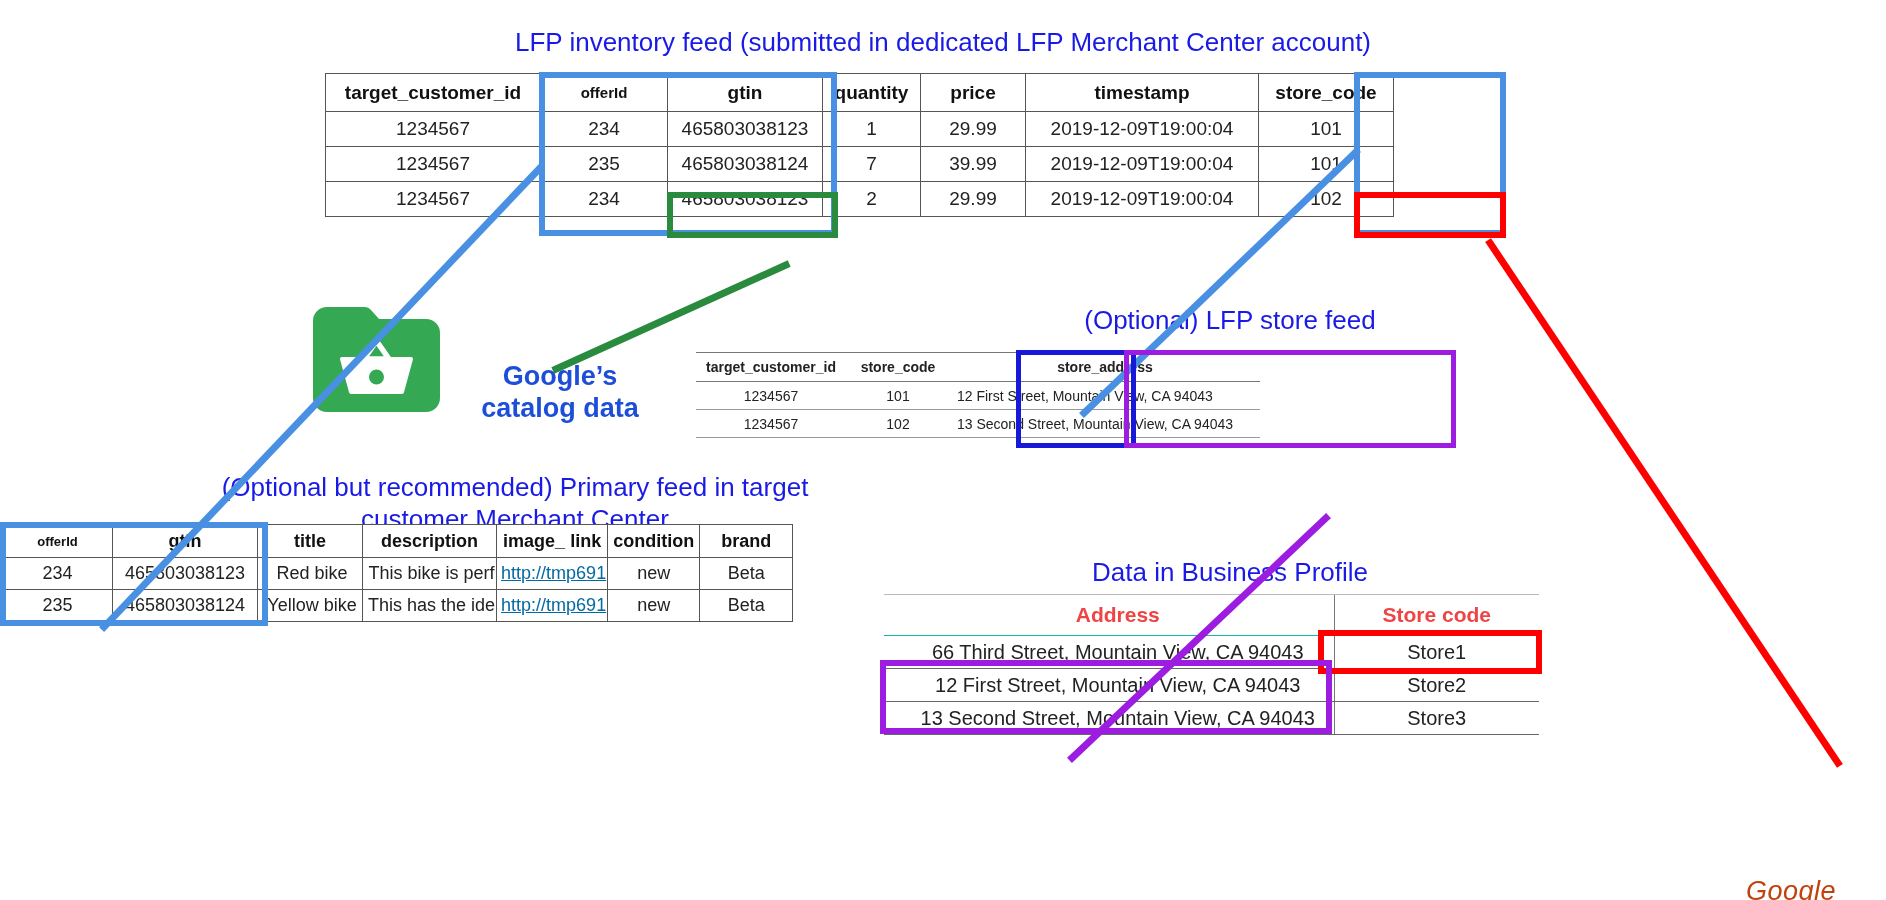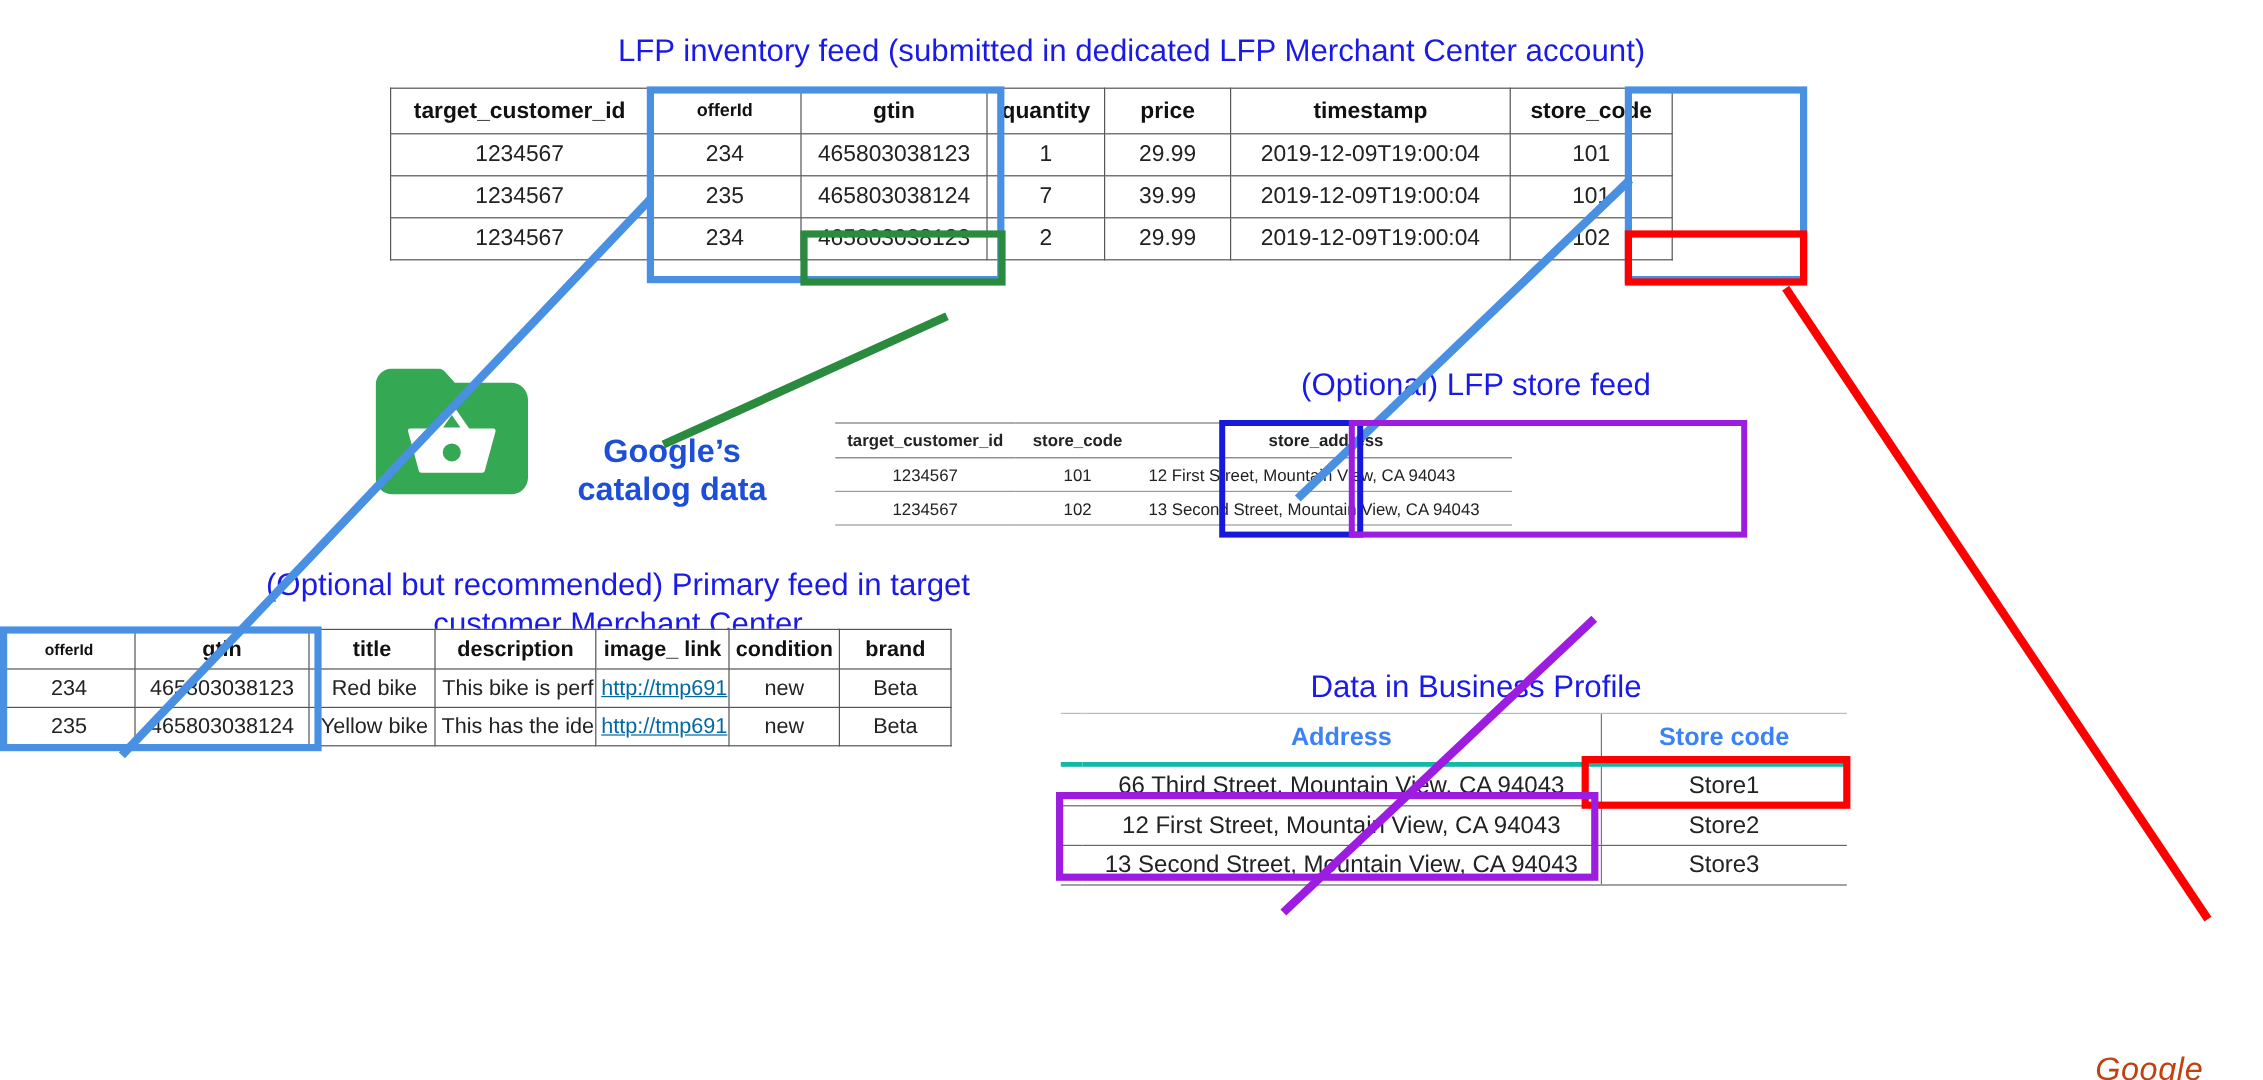--- a/index.html
+++ b/index.html
@@ -42,21 +42,21 @@
   
   #primary-table{left:2px;top:508px;}
   #primary-table th{height:30px;font-size:18px;color:#111;}
   #primary-table td{height:29px;font-size:18px;color:#222;}
   #primary-table th.small{font-size:13px;font-weight:bold;}
   #primary-table td.l{text-align:center;padding-left:5px;}
   #primary-table td.link{color:#0369a1;text-decoration:underline;text-align:left;padding-left:4px;}
 
   
   #bp-table{left:884px;top:578px;}
-  #bp-table th{height:38px;font-size:21px;color:#3b82f6;border-left:none;border-right:none;border-top:1px solid #bbb;border-bottom:4px solid #14b8a6;}
+  #bp-table th{height:38px;font-size:21px;color:#ef4444;border-left:none;border-right:none;border-top:1px solid #bbb;border-bottom:1px solid #14b8a6;}
   #bp-table td{height:30px;font-size:20px;color:#222;border-left:none;border-right:none;border-top:1px solid #666;border-bottom:1px solid #666;}
   #bp-table td.sep{border-left:1px solid #777;}
   #bp-table th.sep{border-left:1px solid #777;}
 
   
   .hl{position:absolute;border-style:solid;background:transparent;z-index:6;}
 
   
   #catalog-icon{position:absolute;left:313px;top:291px;width:127px;height:105px;z-index:3;}
   #catalog-label{

